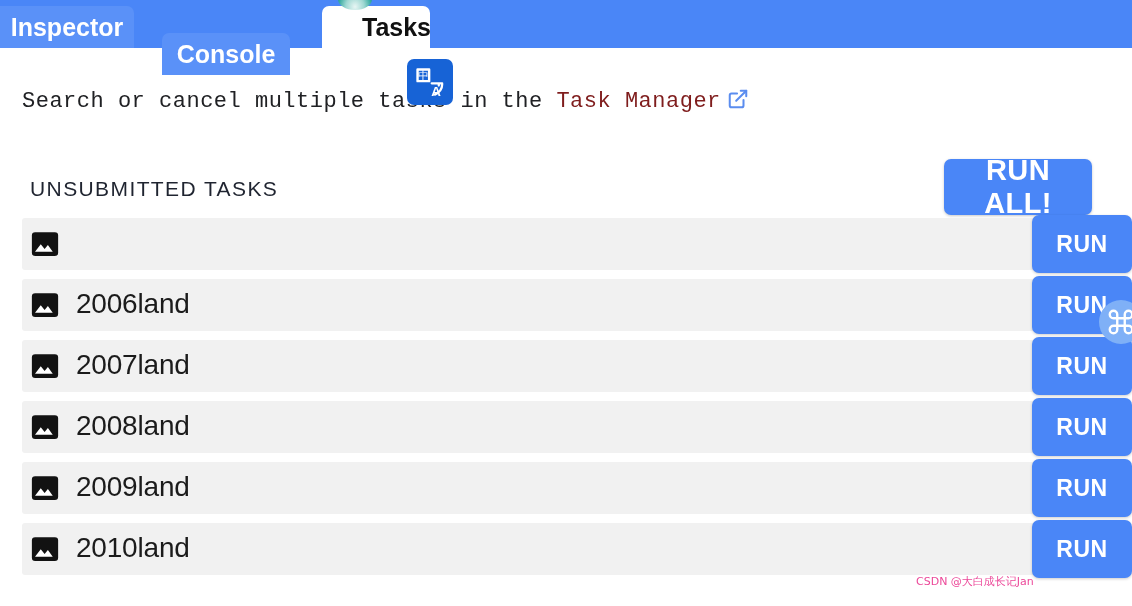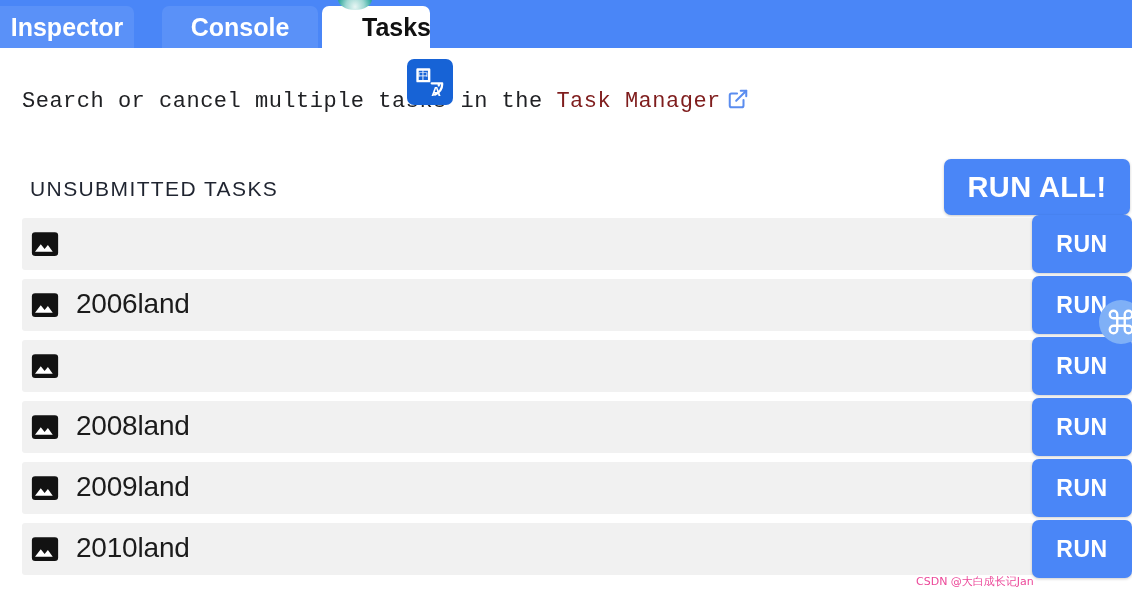--- a/index.html
+++ b/index.html
@@ -42,21 +42,21 @@
   }
   .tab.inactive {
     background: #5a91f8;
     color: #ffffff;
   }
   .tab.active {
     background: #ffffff;
     color: #111111;
   }
   #tab-inspector { left: 0px;   width: 134px; border-radius: 0 7px 0 0; }
-  #tab-console   { left: 162px; width: 156px; }
+  #tab-console   { left: 162px; width: 128px; margin-top: 27px; }
   #tab-tasks     { left: 322px; width: 108px; padding-left: 41px; }
 
   
   #green-dot {
     position: absolute;
     left: 338px;
     top: -12px;
     width: 34px;
     height: 22px;
     border-radius: 50%;
@@ -123,21 +123,21 @@
     top: 21px;
     font-family: "Liberation Sans", sans-serif;
     font-size: 21px;
     letter-spacing: 1.4px;
     color: #1f2430;
   }
   #run-all-button {
     position: absolute;
     left: 944px;
     top: 3px;
-    width: 186px;
+    width: 148px;
     height: 56px;
     background: #4a86f7;
     color: #ffffff;
     border: none;
     border-radius: 7px;
     font-family: "Liberation Sans", sans-serif;
     font-size: 29px;
     font-weight: bold;
     letter-spacing: 0.4px;
     cursor: pointer;
@@ -300,20 +300,21 @@
       </button>
     </div>
 
     <div class="task-row">
       <span class="task-icon">
         <svg width="30" height="30" viewBox="0 0 24 24">
           <rect x="1.5" y="2.5" width="21" height="19" rx="2.6" fill="#121212"></rect>
           <path d="M4 18.2l4.6-6.1 3.1 3.9 2.6-3.2 3.9 5.4z" fill="#ffffff"></path>
         </svg>
       </span>
+      <span class="task-label">2007land</span>
       <button class="run-button">
         <span>RUN</span>
       </button>
     </div>
 
     <div class="task-row">
       <span class="task-icon">
         <svg width="30" height="30" viewBox="0 0 24 24">
           <rect x="1.5" y="2.5" width="21" height="19" rx="2.6" fill="#121212"></rect>
           <path d="M4 18.2l4.6-6.1 3.1 3.9 2.6-3.2 3.9 5.4z" fill="#ffffff"></path>

